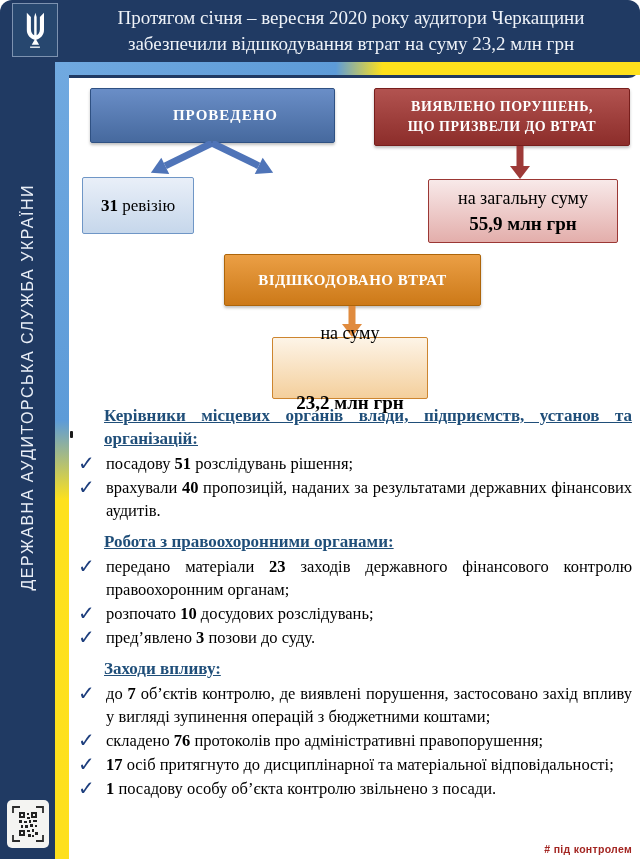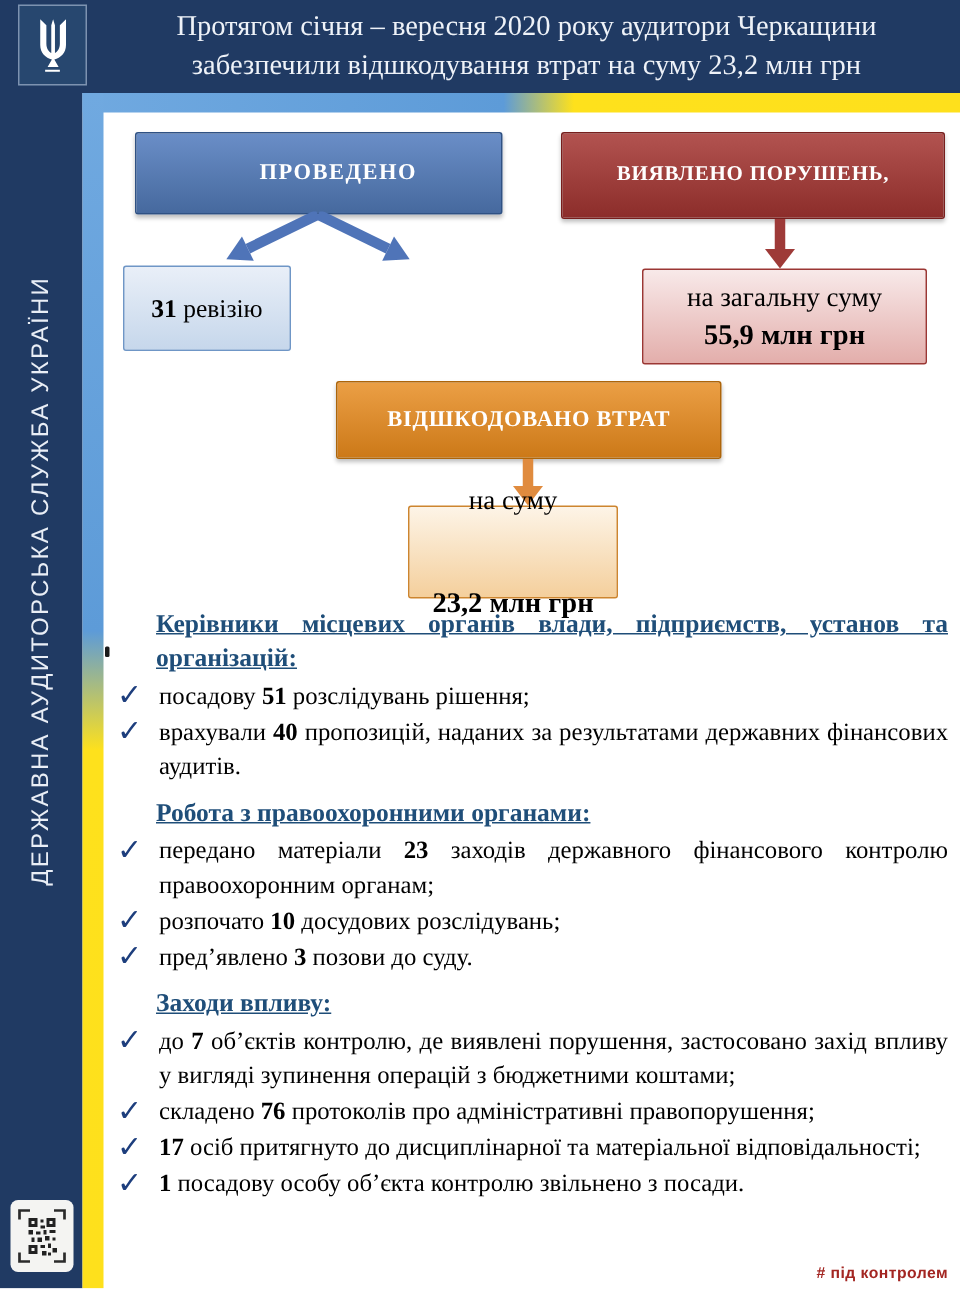--- a/index.html
+++ b/index.html
@@ -1,21 +1,21 @@
 <!DOCTYPE html>
 <html lang="uk"><head>
 <meta charset="utf-8">
 <style>
   html,body{margin:0;padding:0;background:#ffffff;}
   *{box-sizing:border-box;}
   .page{position:relative;width:640px;height:859px;background:#ffffff;overflow:hidden;
         font-family:"Liberation Serif", serif;}
 
   
-  .topbar{position:absolute;left:0;top:0;width:640px;height:62px;background:#203a63;}
+  .topbar{position:absolute;left:0;top:0;width:640px;height:78px;background:#203a63;border-radius:12px;}
   .logo-box{position:absolute;left:12px;top:3px;width:46px;height:54px;background:#27476f;
             border:1px solid #7d92b0;display:flex;align-items:center;justify-content:center;}
   .title{position:absolute;left:66px;top:5px;width:570px;color:#eef2f8;
          font-size:19px;line-height:26px;text-align:center;}
 
   
   .sidebar{position:absolute;left:0;top:62px;width:55px;height:797px;background:#203a63;}
   .org{position:absolute;left:0;top:0;width:55px;height:650px;display:flex;
        align-items:center;justify-content:center;}
   .org span{writing-mode:vertical-rl;transform:rotate(180deg);white-space:nowrap;
@@ -45,21 +45,21 @@
      color:#000;font-size:17px;line-height:24px;}
   .box-revisions{left:82px;top:177px;width:112px;height:57px;}
   .box-audits{left:208px;top:172px;width:196px;height:64px;}
   .box-total{left:428px;top:179px;width:190px;height:64px;
      background:linear-gradient(#f8e9e9,#e3aeab);border:1px solid #9b3734;
      color:#000;font-size:18px;line-height:26px;}
   .box-reimbursed{left:224px;top:254px;width:257px;height:52px;
      background:linear-gradient(#eb9f45,#cc7918);border:1px solid #ad650a;
      color:#fff;font-weight:bold;font-size:15px;letter-spacing:.5px;
      box-shadow:0 2px 3px rgba(0,0,0,.25);}
-  .box-sum{left:272px;top:337px;width:140px;height:62px;
+  .box-sum{left:272px;top:337px;width:156px;height:62px;
      background:linear-gradient(#fdf4e7,#f4cf9c);border:1px solid #cd852f;
      color:#000;font-size:18px;line-height:26px;gap:44px;}
   .amount-value{font-weight:bold;font-size:19px;}
   .arrow-svg{position:absolute;}
 
   
   .content-text{position:absolute;left:78px;top:404px;width:554px;
       font-size:16.5px;line-height:23px;color:#000;}
   .section{margin-top:8px;}
   .section:first-child{margin-top:0;}
@@ -133,20 +133,21 @@
 
   <div class="strip-top"></div>
   <div class="strip-left"></div>
 
   <div class="fbox box-conducted">
     <span>ПРОВЕДЕНО</span>
   </div>
 
   <div class="fbox box-violations">
     <span>ВИЯВЛЕНО ПОРУШЕНЬ,</span>
+    <span>ЩО ПРИЗВЕЛИ ДО ВТРАТ</span>
   </div>
 
   <svg class="arrow-svg" style="left:115px;top:141px;" width="200" height="40" viewBox="0 0 200 40" aria-hidden="true">
     <g fill="#4f74b8">
       <g transform="translate(97,2) rotate(154)">
           <rect x="0" y="-3.5" width="52" height="7"></rect>
           <polygon points="52,-9 52,9 68,0"></polygon>
         </g>
       <g transform="translate(97,2) rotate(26)">
           <rect x="0" y="-3.5" width="52" height="7"></rect>

